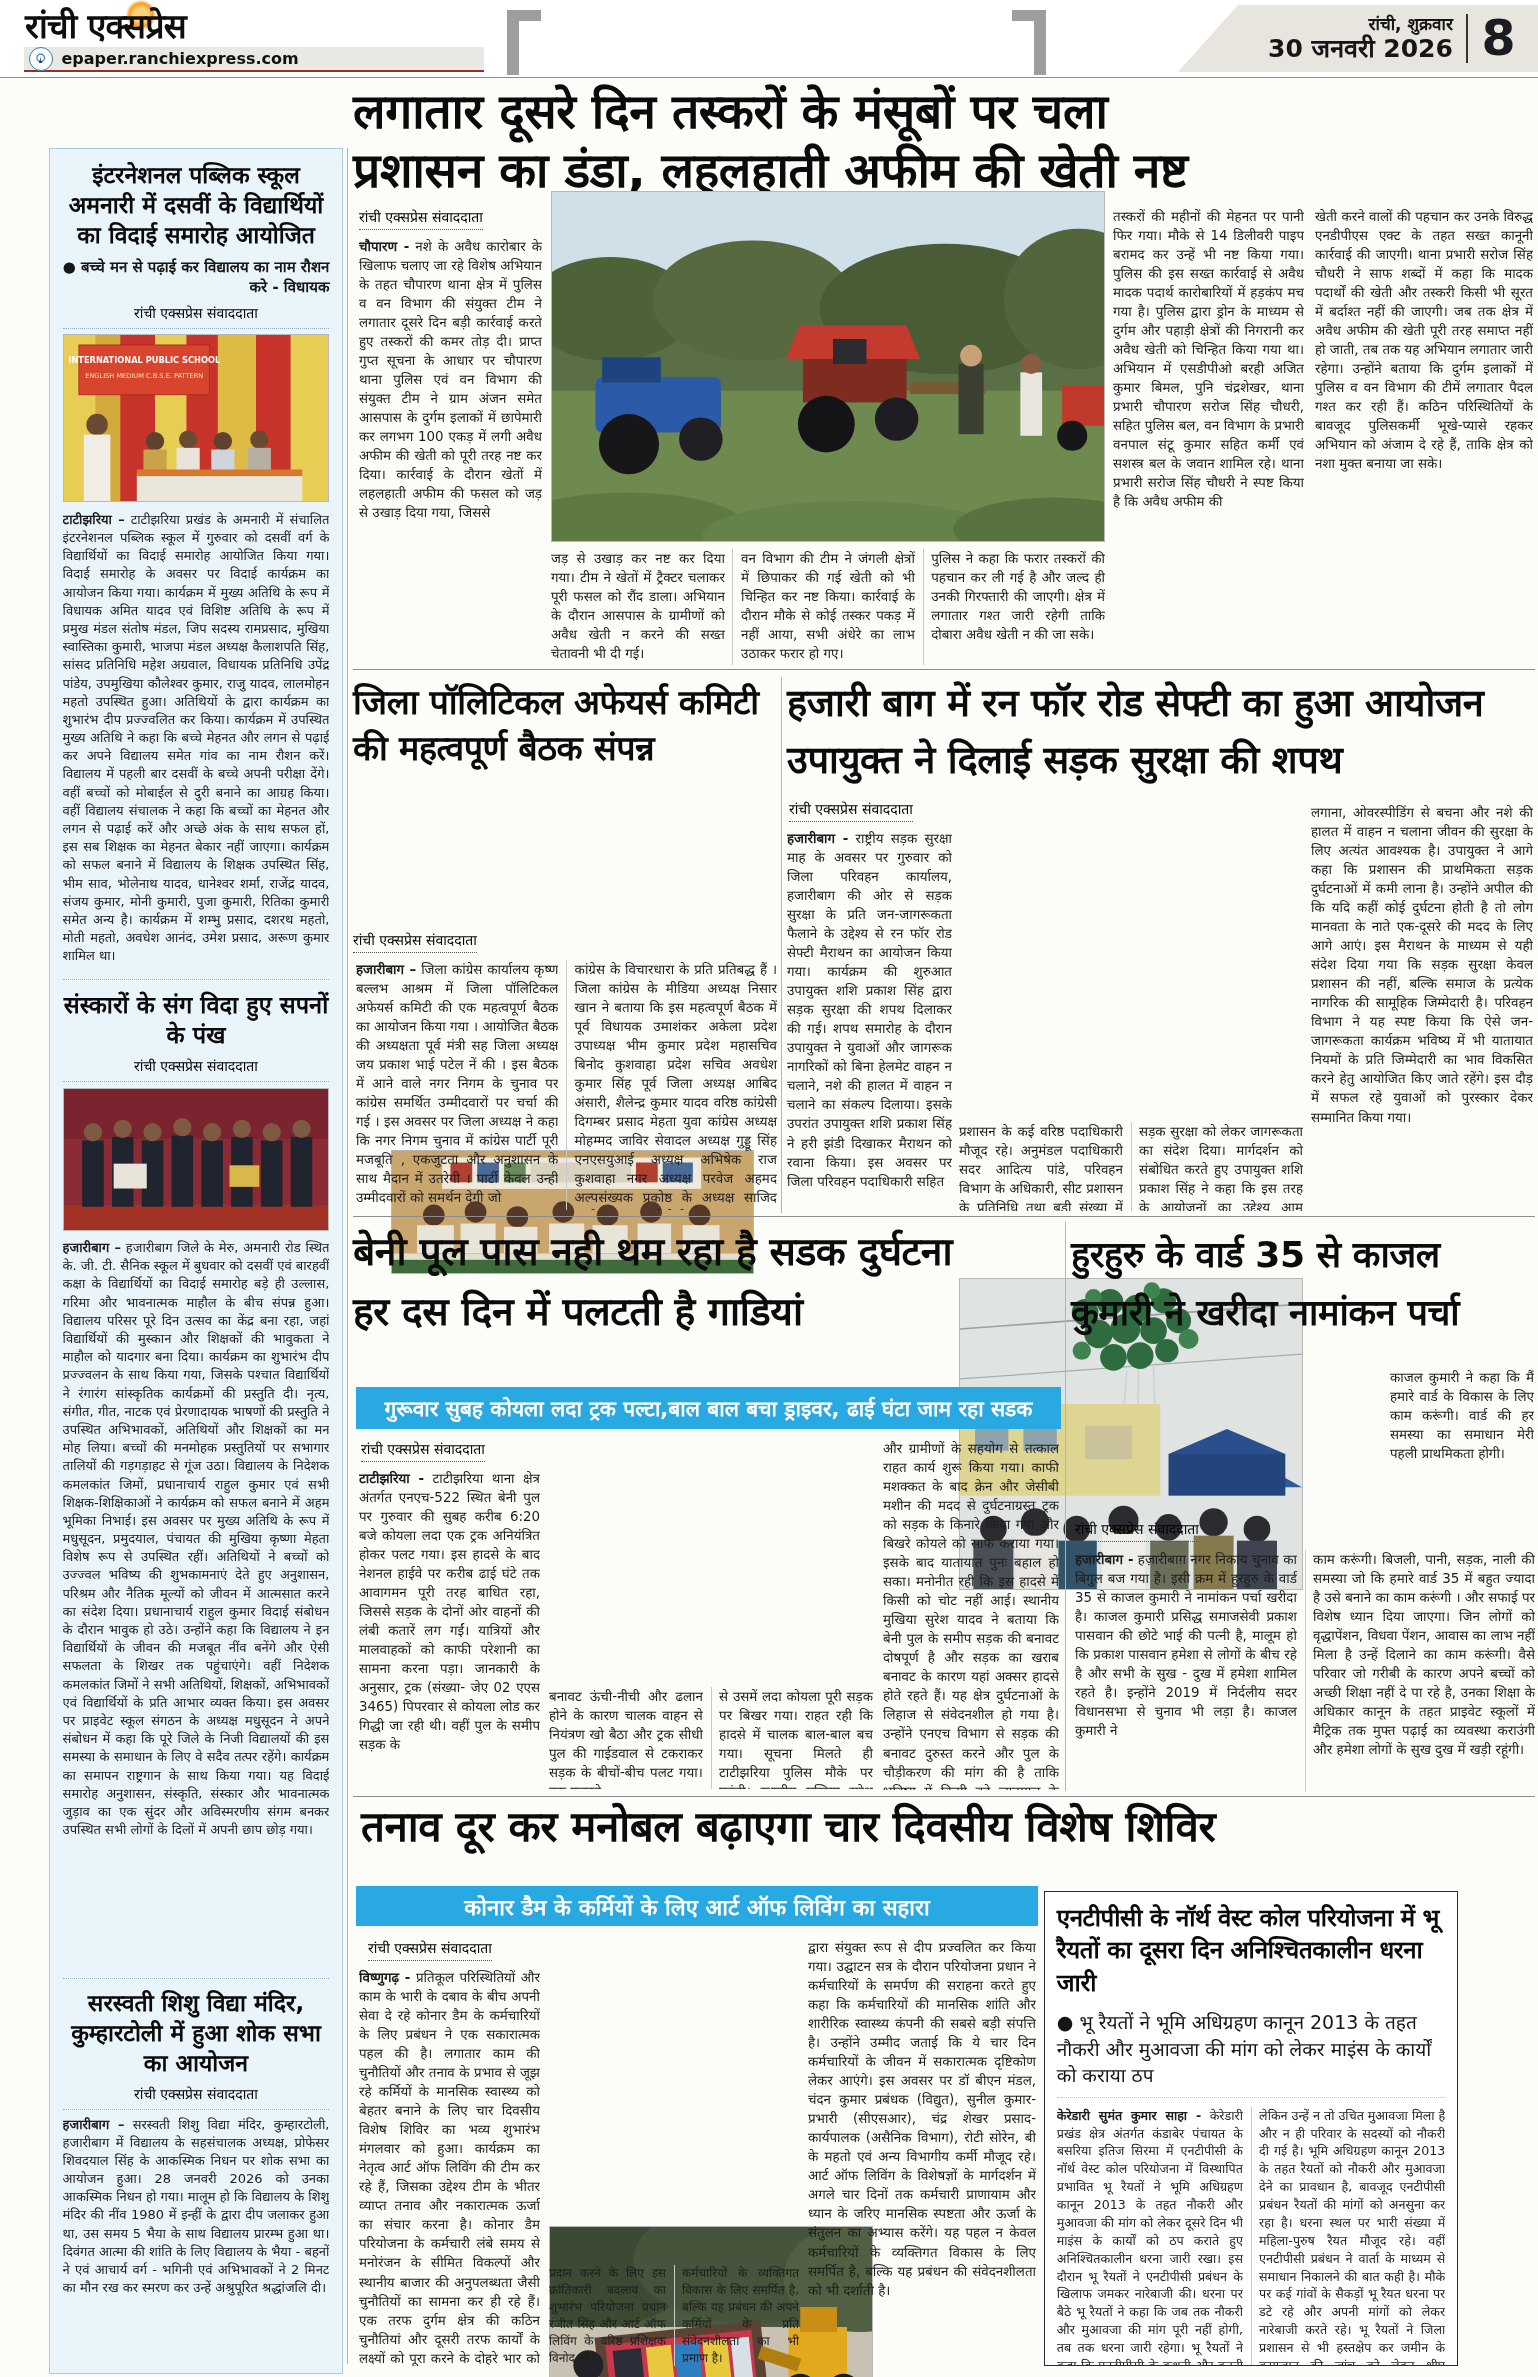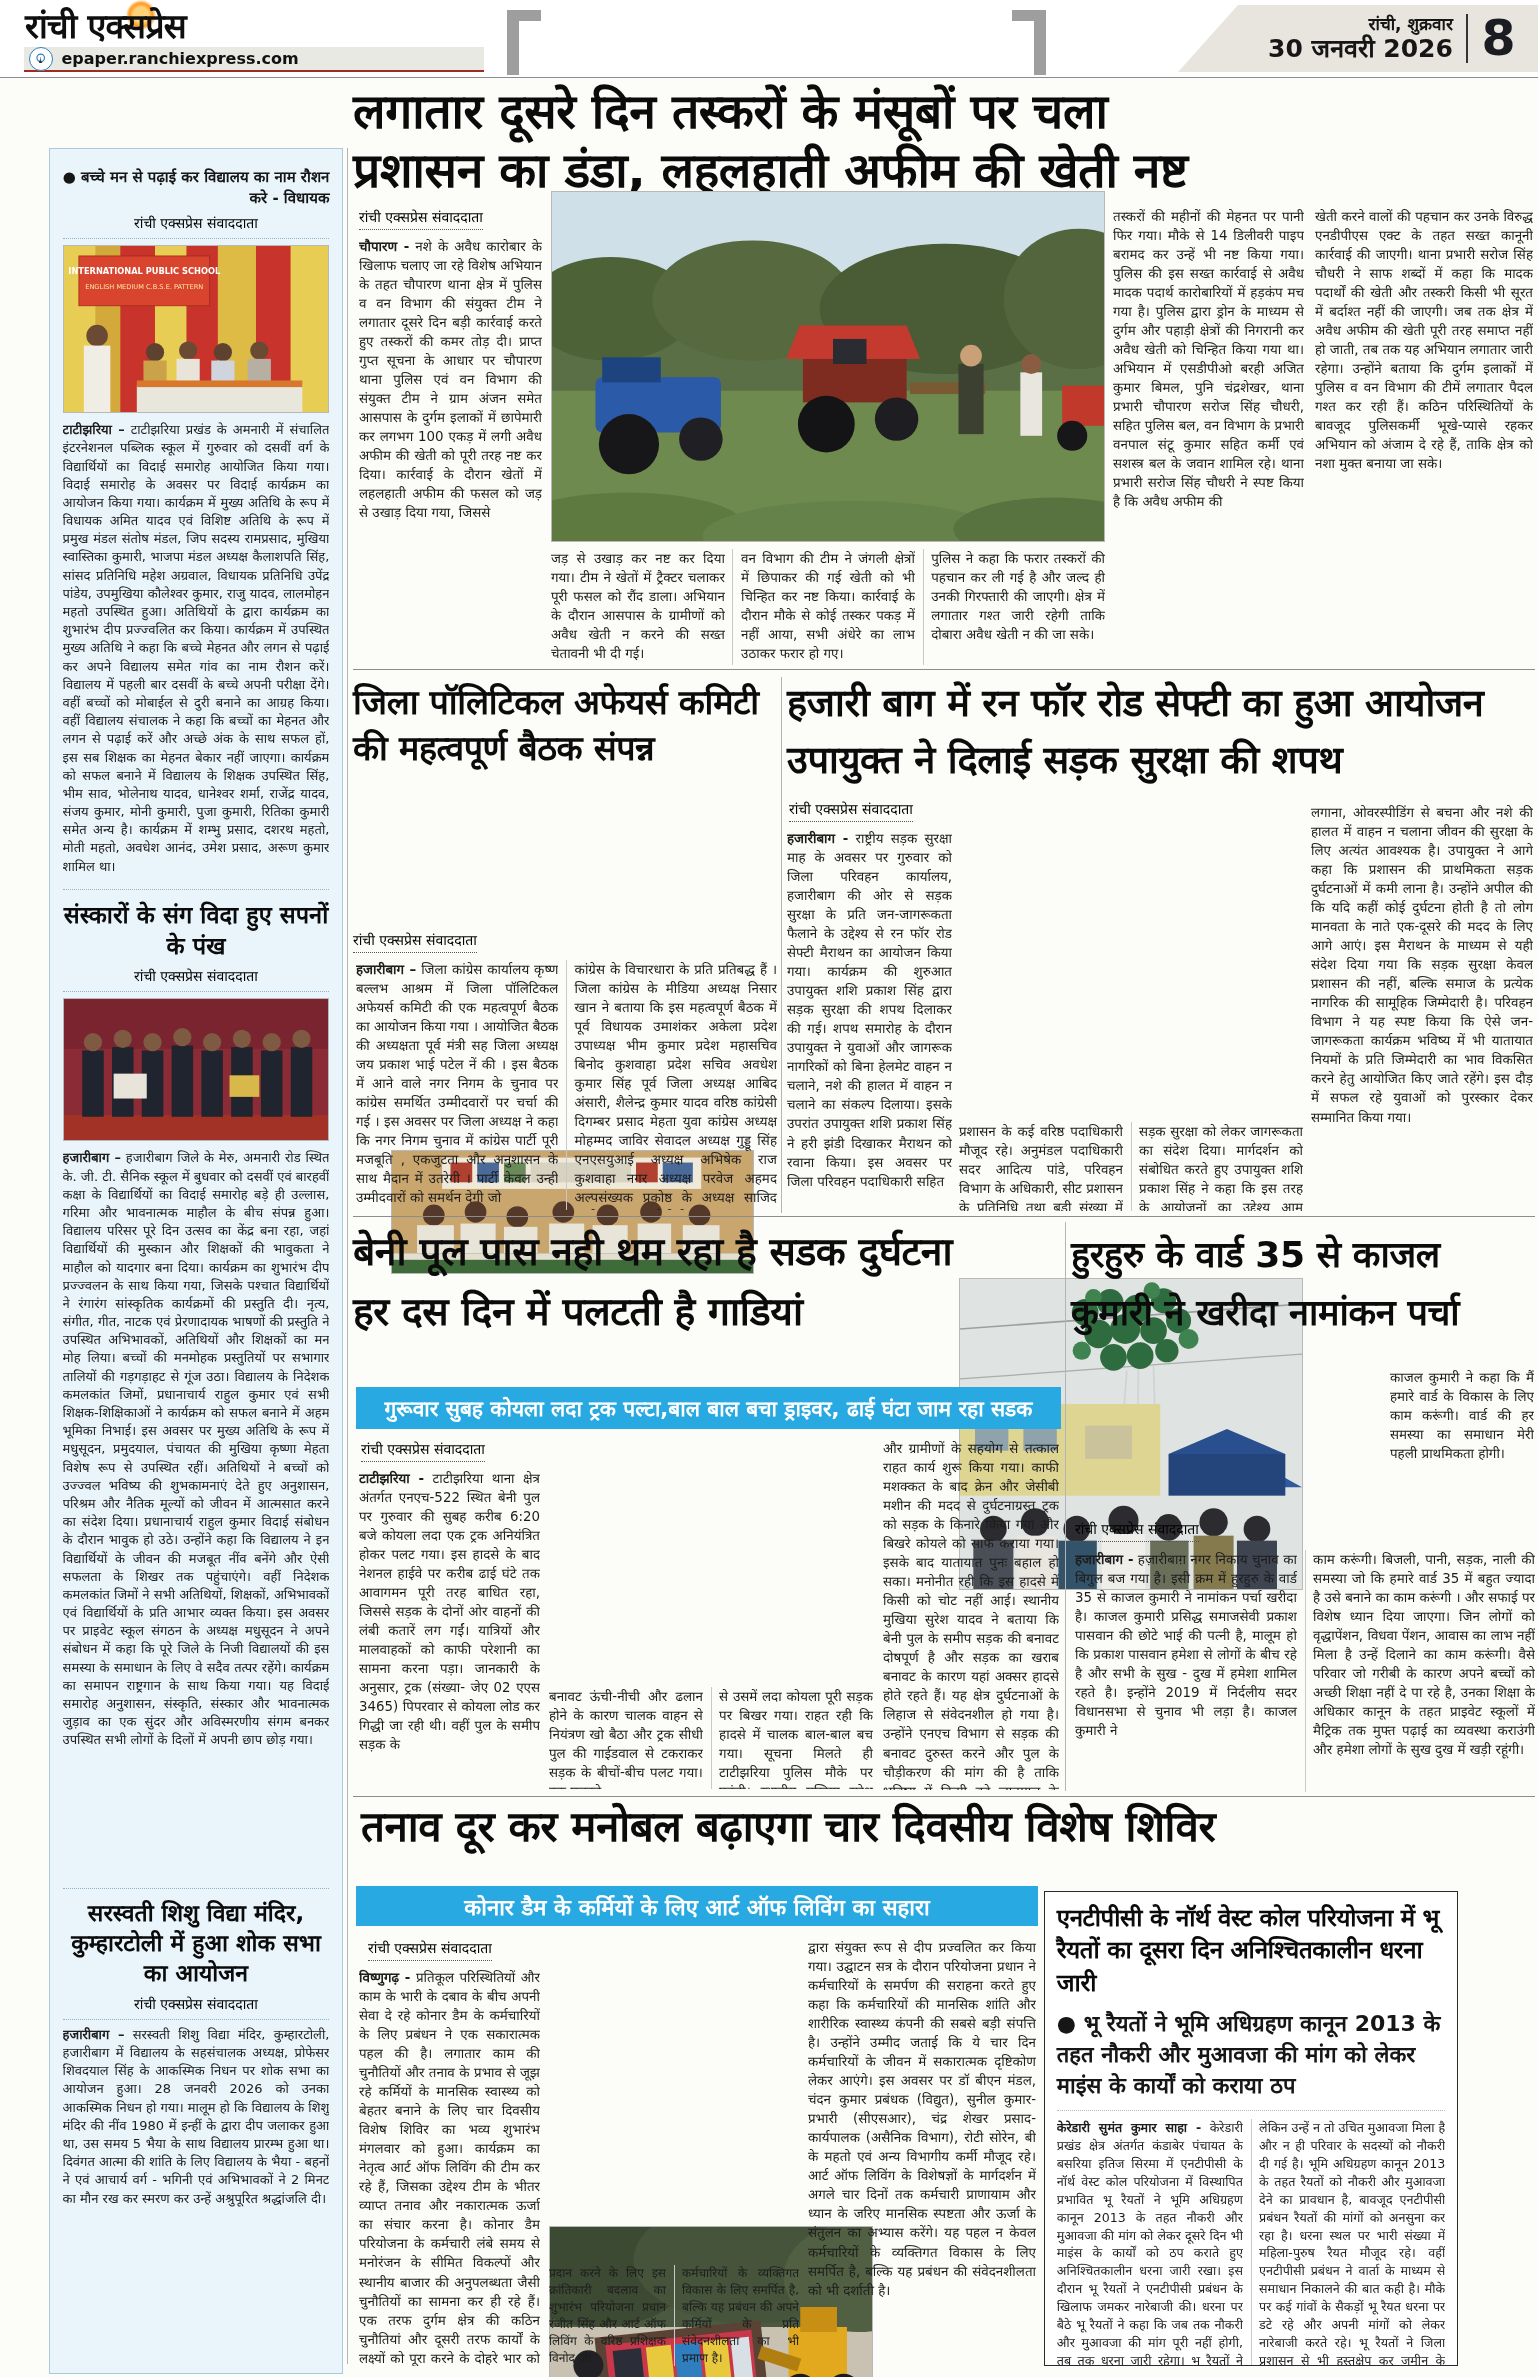--- a/index.html
+++ b/index.html
@@ -71,20 +71,21 @@
         <div class="d2">30 जनवरी 2026</div>
       </div>
       <div class="vd"></div>
       <div class="pn">8</div>
     </div>
   </div>
   <div class="hr" style="left:0;top:77px;width:1539px"></div>
 
   <div class="sb">
 
+    <div class="hd" style="font-size:23px">इंटरनेशनल पब्लिक स्कूल अमनारी में दसवीं के विद्यार्थियों का विदाई समारोह आयोजित</div>
     <div class="bullet">● बच्चे मन से पढ़ाई कर विद्यालय का नाम रौशन करे - विधायक</div>
     <div class="by"><span class="bl">रांची एक्सप्रेस संवाददाता</span></div>
     <hr class="dotline">
     <div class="photo" style="height:168px">
       <svg viewBox="0 0 320 200" preserveAspectRatio="none">
         <rect width="320" height="200" fill="#e0c14d"></rect>
         <rect x="0" width="38" height="200" fill="#e8cd55"></rect>
           <rect x="38" width="30" height="200" fill="#d3a93c"></rect>
         <rect x="68" width="42" height="200" fill="#c8332c"></rect>
           <rect x="110" width="38" height="200" fill="#e8cd55"></rect>
@@ -378,21 +379,21 @@
   <div class="bt abs" style="left:359px;top:1968px;width:181px;height:398px"><b>विष्णुगढ़ -</b> <span>प्रतिकूल परिस्थितियों और काम के भारी के दबाव के बीच अपनी सेवा दे रहे कोनार डैम के कर्मचारियों के लिए प्रबंधन ने एक सकारात्मक पहल की है। लगातार काम की चुनौतियों और तनाव के प्रभाव से जूझ रहे कर्मियों के मानसिक स्वास्थ्य को बेहतर बनाने के लिए चार दिवसीय विशेष शिविर का भव्य शुभारंभ मंगलवार को हुआ। कार्यक्रम का नेतृत्व आर्ट ऑफ लिविंग की टीम कर रहे हैं, जिसका उद्देश्य टीम के भीतर व्याप्त तनाव और नकारात्मक ऊर्जा का संचार करना है। कोनार डैम परियोजना के कर्मचारी लंबे समय से मनोरंजन के सीमित विकल्पों और स्थानीय बाजार की अनुपलब्धता जैसी चुनौतियों का सामना कर ही रहे हैं। एक तरफ दुर्गम क्षेत्र की कठिन चुनौतियां और दूसरी तरफ कार्यों के लक्ष्यों को पूरा करने के दोहरे भार को झेलते हुए कर्मचारी कई बार मानसिक थकान का शिकार हो जाते हैं।</span></div>
 
   <div class="cols abs" style="left:549px;top:2265px;width:250px;height:101px">
     <div class="bt" style="font-size:12px">प्रदान करने के लिए इस क्रांतिकारी बदलाव का शुभारंभ परियोजना प्रधान रंजीत सिंह और आर्ट ऑफ लिविंग के वरिष्ठ प्रशिक्षक विनोद जी</div>
     <div class="bt" style="font-size:12px">कर्मचारियों के व्यक्तिगत विकास के लिए समर्पित है, बल्कि यह प्रबंधन की अपने कर्मियों के प्रति संवेदनशीलता का भी प्रमाण है।</div>
   </div>
   <div class="bt abs" style="left:808px;top:1938px;width:228px;height:428px">द्वारा संयुक्त रूप से दीप प्रज्वलित कर किया गया। उद्घाटन सत्र के दौरान परियोजना प्रधान ने कर्मचारियों के समर्पण की सराहना करते हुए कहा कि कर्मचारियों की मानसिक शांति और शारीरिक स्वास्थ्य कंपनी की सबसे बड़ी संपत्ति है। उन्होंने उम्मीद जताई कि ये चार दिन कर्मचारियों के जीवन में सकारात्मक दृष्टिकोण लेकर आएंगे। इस अवसर पर डॉ बीएन मंडल, चंदन कुमार प्रबंधक (विद्युत), सुनील कुमार- प्रभारी (सीएसआर), चंद्र शेखर प्रसाद- कार्यपालक (असैनिक विभाग), रोटी सोरेन, बी के महतो एवं अन्य विभागीय कर्मी मौजूद रहे।आर्ट ऑफ लिविंग के विशेषज्ञों के मार्गदर्शन में अगले चार दिनों तक कर्मचारी प्राणायाम और ध्यान के जरिए मानसिक स्पष्टता और ऊर्जा के संतुलन का अभ्यास करेंगे। यह पहल न केवल कर्मचारियों के व्यक्तिगत विकास के लिए समर्पित है, बल्कि यह प्रबंधन की संवेदनशीलता को भी दर्शाती है।</div>
 
   <div class="abs" style="left:1044px;top:1891px;width:414px;height:475px;border:1.7px solid #2a2a2a;background:#fff;padding:10px 11.8px;box-sizing:border-box;overflow:hidden">
     <div class="hl c" style="font-size:24px;line-height:1.35">एनटीपीसी के नॉर्थ वेस्ट कोल परियोजना में भू रैयतों का दूसरा दिन अनिश्चितकालीन धरना जारी</div>
-    <div class="c" style="font-size:22px;font-weight:700;line-height:1.4;margin-top:10px">● भू रैयतों ने भूमि अधिग्रहण कानून 2013 के तहत नौकरी और मुआवजा की मांग को लेकर माइंस के कार्यों को कराया ठप</div>
+    <div class="c" style="font-size:19px;font-weight:400;line-height:1.4;margin-top:10px">● भू रैयतों ने भूमि अधिग्रहण कानून 2013 के तहत नौकरी और मुआवजा की मांग को लेकर माइंस के कार्यों को कराया ठप</div>
     <hr class="dotline" style="border-top-color:#bbb;margin:8.4px 0">
     <div class="cols" style="height:326px">
       <div class="bt" style="font-size:12.6px"><b>केरेडारी सुमंत कुमार साहा -</b> <span>केरेडारी प्रखंड क्षेत्र अंतर्गत कंडाबेर पंचायत के बसरिया इतिज सिरमा में एनटीपीसी के नॉर्थ वेस्ट कोल परियोजना में विस्थापित प्रभावित भू रैयतों ने भूमि अधिग्रहण कानून 2013 के तहत नौकरी और मुआवजा की मांग को लेकर दूसरे दिन भी माइंस के कार्यों को ठप कराते हुए अनिश्चितकालीन धरना जारी रखा। इस दौरान भू रैयतों ने एनटीपीसी प्रबंधन के खिलाफ जमकर नारेबाजी की। धरना पर बैठे भू रैयतों ने कहा कि जब तक नौकरी और मुआवजा की मांग पूरी नहीं होगी, तब तक धरना जारी रहेगा। भू रैयतों ने कहा कि एनटीपीसी के कथनी और करनी में फर्क है। भू रैयतों की जमीन पर माइंस का कार्य चल रहा है</span></div>
       <div class="bt" style="font-size:12.6px">लेकिन उन्हें न तो उचित मुआवजा मिला है और न ही परिवार के सदस्यों को नौकरी दी गई है। भूमि अधिग्रहण कानून 2013 के तहत रैयतों को नौकरी और मुआवजा देने का प्रावधान है, बावजूद एनटीपीसी प्रबंधन रैयतों की मांगों को अनसुना कर रहा है। धरना स्थल पर भारी संख्या में महिला-पुरुष रैयत मौजूद रहे। वहीं एनटीपीसी प्रबंधन ने वार्ता के माध्यम से समाधान निकालने की बात कही है। मौके पर कई गांवों के सैकड़ों भू रैयत धरना पर डटे रहे और अपनी मांगों को लेकर नारेबाजी करते रहे। भू रैयतों ने जिला प्रशासन से भी हस्तक्षेप कर जमीन के कागजात की जांच को लेकर शीघ्र कार्रवाई की मांग की है।</div>
     </div>
   </div>
 
 </div>
 
 

